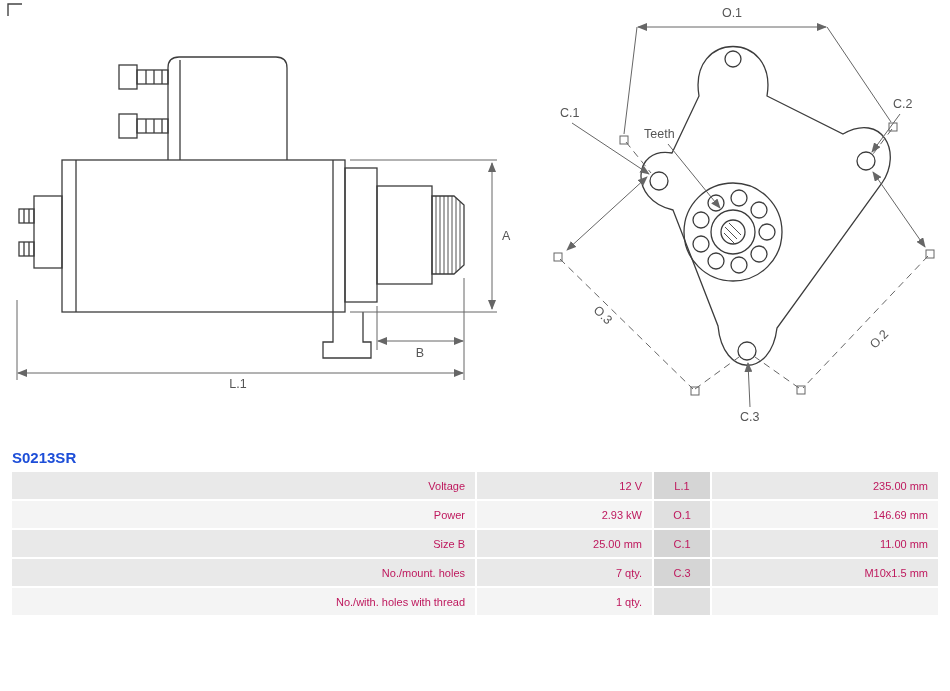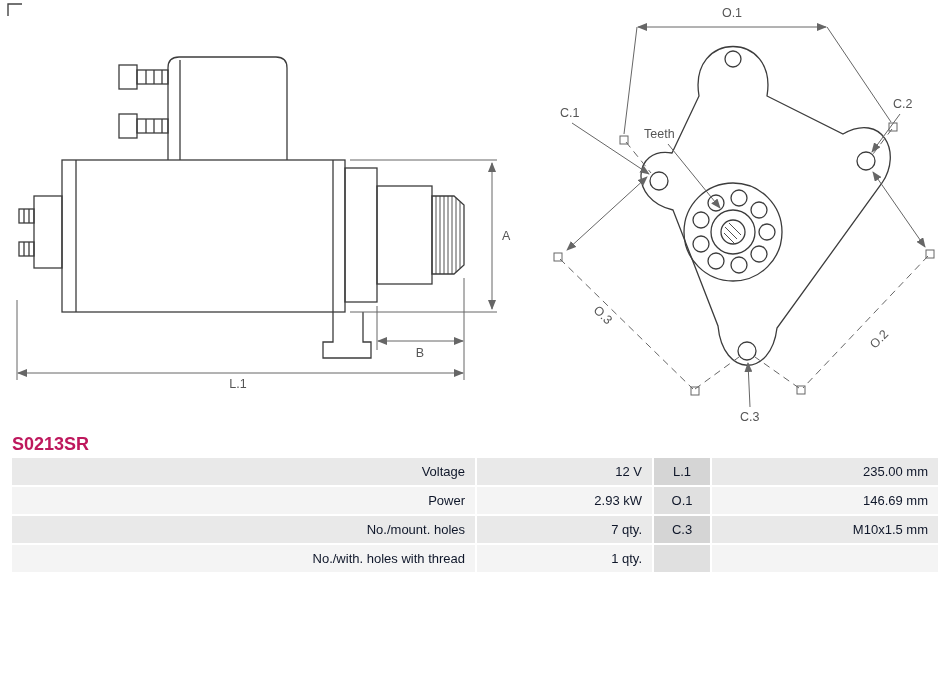--- a/index.html
+++ b/index.html
@@ -14,28 +14,28 @@
     font-family:"Liberation Sans", sans-serif;
     font-size:12.5px;
   }
   .part  { stroke:#3c3c3c; stroke-width:1.3; fill:none; }
   .partf { stroke:#3c3c3c; stroke-width:1.3; fill:#ffffff; }
   .dl    { stroke:#666666; stroke-width:1; fill:none; }
   .dash  { stroke-dasharray:7 5; }
   .hatch { stroke:#3c3c3c; stroke-width:0.9; }
 
   #part-number {
-    margin:3px 0 3px 12px;
+    margin:17px 0 3px 12px;
     height:18px; line-height:18px;
-    color:#be185d; font-size:18px; font-weight:bold;
+    color:#1d4ed8; font-size:15px; font-weight:bold;
   }
   table.spec {
     border-collapse:separate; border-spacing:2px;
     margin:0 10px; width:930px; table-layout:fixed;
-    font-size:13px; color:#0f172a;
+    font-size:11px; color:#be185d;
   }
   table.spec td {
     height:27px; padding:0 10px 0 0;
     text-align:right; vertical-align:middle;
     white-space:nowrap; overflow:hidden;
   }
   table.spec td.dim { text-align:center; padding:0; }
   tr.odd  td { background:#e9e9e9; }
   tr.odd  td.dim { background:#d5d5d5; }
   tr.even td { background:#f4f4f4; }
@@ -195,20 +195,26 @@
       <td class="dim">L.1</td>
       <td>235.00 mm</td>
     </tr>
     <tr class="even">
       <td>Power</td>
       <td>2.93 kW</td>
       <td class="dim">O.1</td>
       <td>146.69 mm</td>
     </tr>
     <tr class="odd">
+      <td>Size B</td>
+      <td>25.00 mm</td>
+      <td class="dim">C.1</td>
+      <td>11.00 mm</td>
+    </tr>
+    <tr class="odd">
       <td>No./mount. holes</td>
       <td>7 qty.</td>
       <td class="dim">C.3</td>
       <td>M10x1.5 mm</td>
     </tr>
     <tr class="even">
       <td>No./with. holes with thread</td>
       <td>1 qty.</td>
       <td class="dim"></td>
       <td></td>

